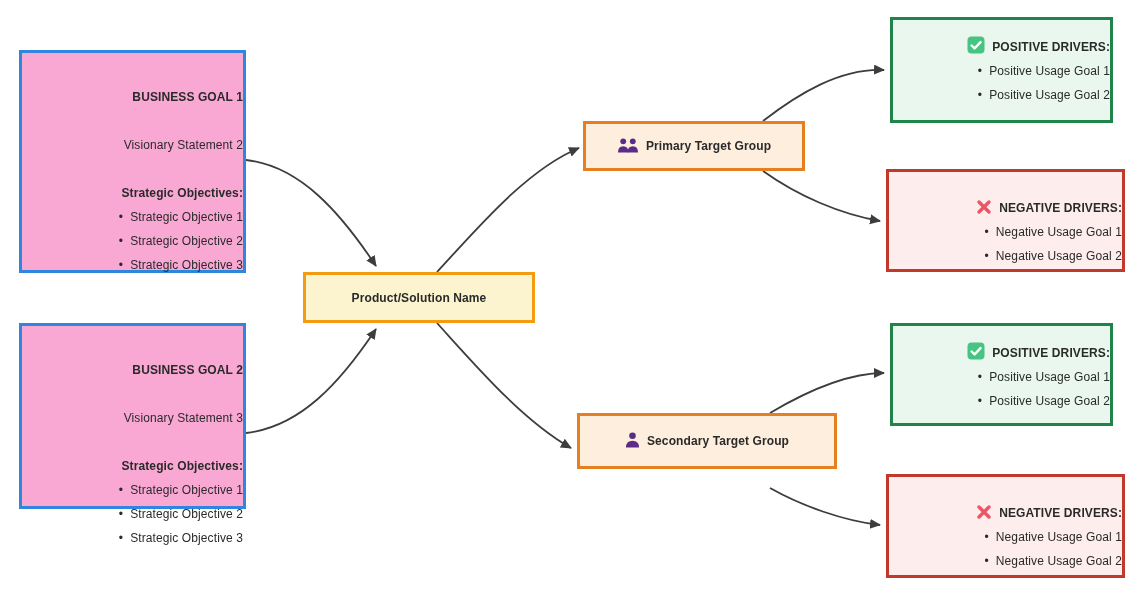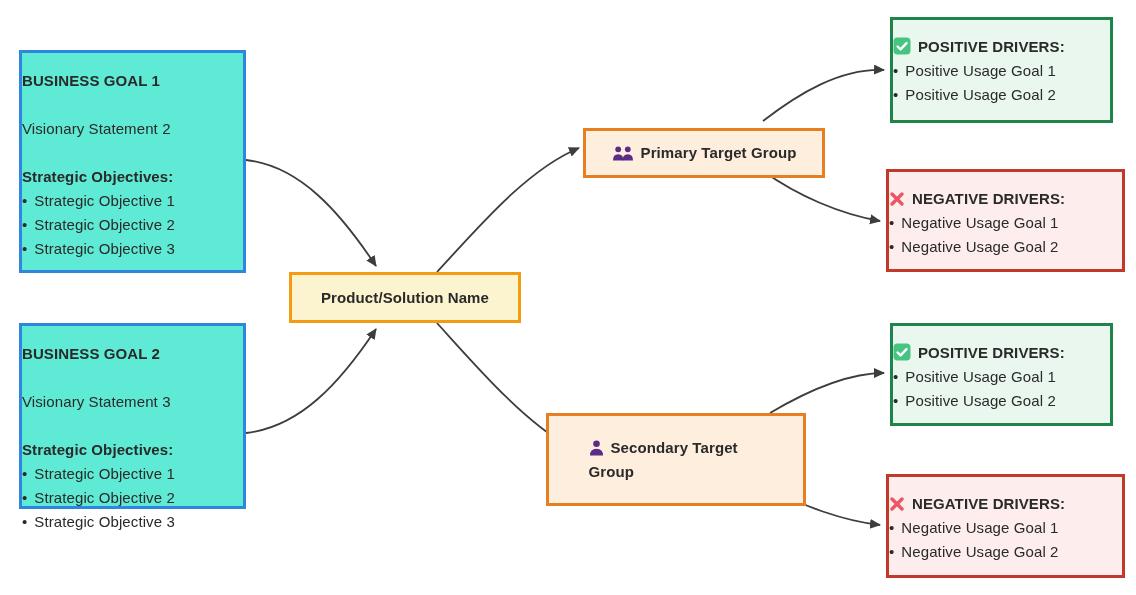--- a/index.html
+++ b/index.html
@@ -3,27 +3,27 @@
 <meta charset="utf-8">
 <style>
   html,body{margin:0;padding:0;background:#ffffff;}
   .canvas{
     position:relative;width:1136px;height:595px;background:#ffffff;overflow:hidden;
     font-family:"Liberation Sans","DejaVu Sans",sans-serif;color:#2a2a2a;
   }
   .edges{position:absolute;left:0;top:0;z-index:0;}
   .node{
     position:absolute;box-sizing:border-box;z-index:1;
-    font-size:15px;line-height:24px;text-align:left;letter-spacing:.1px;
+    font-size:12px;line-height:24px;text-align:right;letter-spacing:.1px;
   }
-  .goal{background:#5eead4;border:3px solid #2e86de;padding-top:16px;}
+  .goal{background:#f9a8d4;border:3px solid #2e86de;padding-top:32px;}
   .product{background:#fcf3cf;border:3px solid #f39c12;display:flex;align-items:center;justify-content:center;font-weight:700;}
   .group{background:#fdeedd;border:3px solid #e67e22;display:flex;align-items:center;justify-content:center;font-weight:700;}
   .pos{background:#e9f7ef;border:3px solid #1e8449;padding-top:15px;}
-  .neg{background:#fdedec;border:3px solid #c0392b;padding-top:15px;}
+  .neg{background:#fdedec;border:3px solid #c0392b;padding-top:24px;}
   .line{height:24px;white-space:nowrap;}
   .b{font-weight:700;}
   .bullet::before{content:"•";margin-right:7px;}
   .icn{vertical-align:-3px;margin-right:7px;}
   .label-wrap{display:inline-block;max-width:175px;}
 </style>
 </head>
 <body>
 
 <div class="canvas">
@@ -61,38 +61,38 @@
     <div class="line b">BUSINESS GOAL 2</div>
     <div class="line"></div>
     <div class="line">Visionary Statement 3</div>
     <div class="line"></div>
     <div class="line b">Strategic Objectives:</div>
     <div class="line bullet">Strategic Objective 1</div>
     <div class="line bullet">Strategic Objective 2</div>
     <div class="line bullet">Strategic Objective 3</div>
   </div>
 
-  <div class="node product" style="left:289px;top:272px;width:232px;height:51px">
+  <div class="node product" style="left:303px;top:272px;width:232px;height:51px">
     <span>Product/Solution Name</span>
   </div>
 
-  <div class="node group" style="left:583px;top:128px;width:242px;height:50px">
+  <div class="node group" style="left:583px;top:121px;width:222px;height:50px">
     <span>
       <svg class="icn" width="22" height="15" viewBox="0 0 22 15">
         <g fill="#5b2c86">
           <circle cx="6.2" cy="3.3" r="2.9"></circle>
           <path d="M1 14.6 q0 -6.4 5.2 -6.4 q5.2 0 5.2 6.4 z"></path>
           <circle cx="15.8" cy="3.3" r="2.9"></circle>
           <path d="M10.6 14.6 q0 -6.4 5.2 -6.4 q5.2 0 5.2 6.4 z"></path>
         </g>
       </svg><span>Primary Target Group</span>
     </span>
   </div>
 
-  <div class="node group" style="left:546px;top:413px;width:260px;height:93px">
+  <div class="node group" style="left:577px;top:413px;width:260px;height:56px">
     <span class="label-wrap">
       <svg class="icn" width="15" height="16" viewBox="0 0 15 16">
         <g fill="#5b2c86">
           <circle cx="7.5" cy="3.7" r="3.3"></circle>
           <path d="M1 15.6 q0 -6.8 6.5 -6.8 q6.5 0 6.5 6.8 z"></path>
         </g>
       </svg><span>Secondary Target Group</span>
     </span>
   </div>
 

